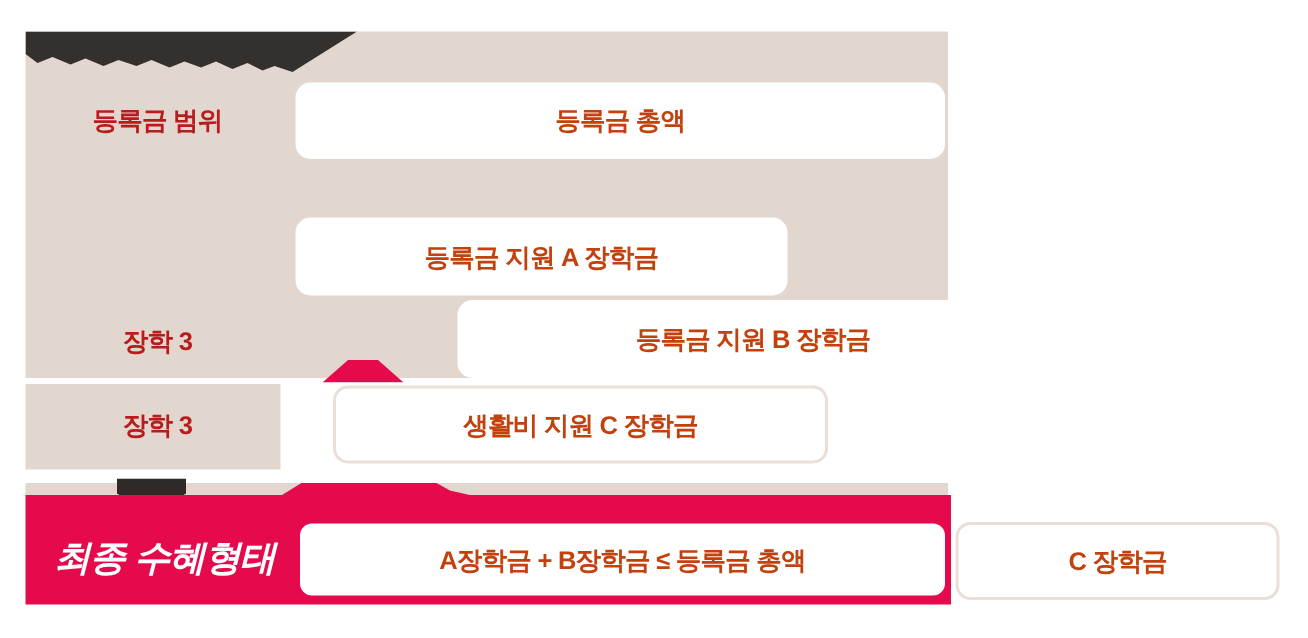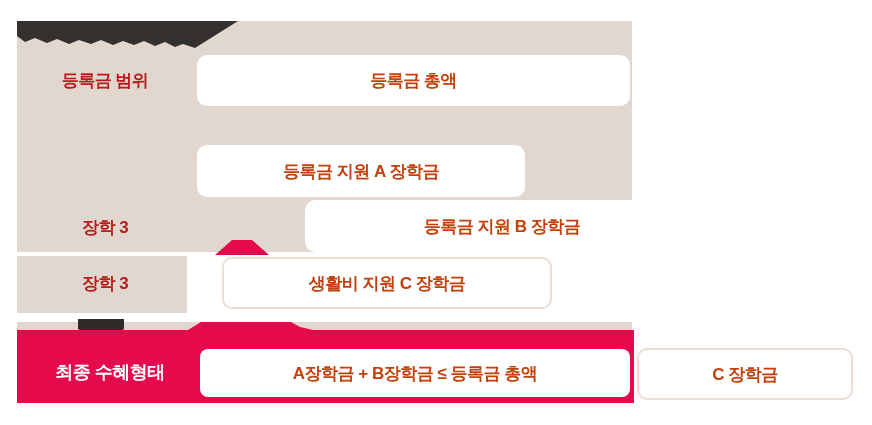--- a/index.html
+++ b/index.html
@@ -16,21 +16,21 @@
   }
   .wbox{
     background:#ffffff;border-radius:10px;
     display:flex;align-items:center;justify-content:center;
     font-weight:bold;font-size:17px;color:#c2410c;letter-spacing:-0.5px;white-space:nowrap;
   }
   .wbox.outlined{border:2px solid #eadfd6;box-sizing:border-box;}
   .redbar{background:#e50a4b;}
   .final-label{
     display:flex;align-items:center;justify-content:center;
-    font-weight:bold;font-size:18px;color:#ffffff;letter-spacing:-0.5px;white-space:nowrap;
+    font-weight:bold;font-size:24px;color:#ffffff;letter-spacing:-0.5px;white-space:nowrap;font-style:italic;
   }
   svg{display:block;}
 </style>
 </head>
 <body>
 
 <div class="canvas">
 
   <div class="abs panel" style="left:17px;top:21px;width:615px;height:231px;"></div>
 

